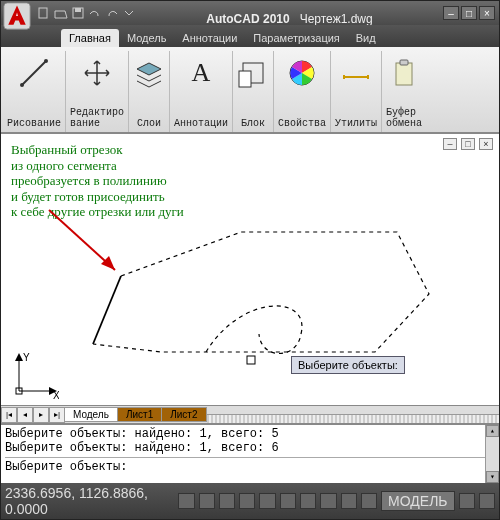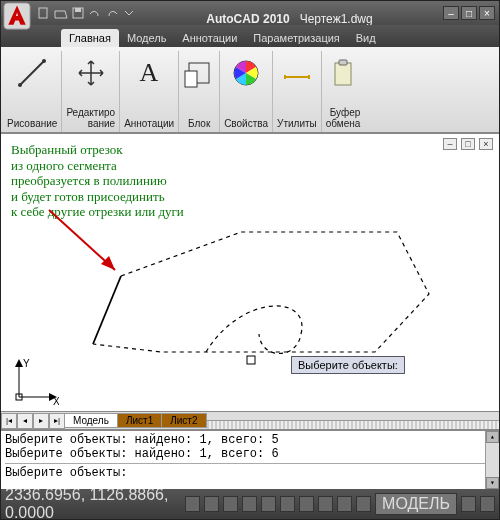--- a/index.html
+++ b/index.html
@@ -13,37 +13,37 @@
   .title-text span:first-child { font-weight: bold; }
   .winbtns { display: flex; gap: 2px; }
   .winbtn { width: 16px; height: 14px; background: #777; border: 1px solid #333; display: flex; align-items: center; justify-content: center; color: #fff; font-size: 10px; }
   .ribbon-tabs { height: 22px; background: linear-gradient(#555,#3d3d3d); display: flex; align-items: flex-end; padding-left: 60px; gap: 0; font-size: 11px; }
   .rtab { padding: 3px 8px; color: #ddd; cursor: pointer; }
   .rtab.active { background: #e9e9e9; color: #000; border-radius: 3px 3px 0 0; }
   .ribbon { height: 86px; background: linear-gradient(#f4f4f4,#d8d8d8); border-bottom: 1px solid #888; display: flex; padding: 4px 2px 0; }
   .panel { display: flex; flex-direction: column; align-items: center; justify-content: space-between; padding: 2px 4px 0; border-right: 1px solid #bbb; }
   .panel:last-child { border-right: none; gap: 16px; }
   .panel-icon { width: 32px; height: 32px; margin-top: 4px; }
-  .panel-label { font-size: 10px; text-align: right; padding: 1px 0 3px; color: #222; max-width: 58px; line-height: 1.1; }
+  .panel-label { font-size: 10px; text-align: left; padding: 1px 0 3px; color: #222; max-width: 58px; line-height: 1.1; font-family: Liberation Mono, monospace; }
   .drawing-area { flex: 1; background: #fff; position: relative; border-top: 1px solid #888; overflow: hidden; }
   .da-controls { position: absolute; top: 4px; right: 6px; display: flex; gap: 4px; }
   .da-controls .c { width: 14px; height: 12px; border: 1px solid #888; background: #eee; font-size: 9px; display: flex; align-items: center; justify-content: center; color: #333; }
   .annotation { position: absolute; top: 8px; left: 10px; color: #0a7a0a; font-family: "Times New Roman", serif; font-size: 13px; line-height: 1.2; }
   .arrow { position: absolute; }
   .prompt-box { position: absolute; top: 222px; left: 290px; background: #d8dce8; border: 1px solid #556; padding: 2px 6px; font-size: 11px; }
   .model-tabs { height: 18px; background: #ddd; display: flex; align-items: center; border-top: 1px solid #888; font-size: 10px; }
   .model-tabs .nav { display: flex; gap: 0; }
   .model-tabs .nb { width: 16px; height: 16px; border: 1px solid #999; background: #eee; display: flex; align-items: center; justify-content: center; font-size: 8px; }
   .model-tabs .mtab { padding: 1px 8px; border: 1px solid #999; background: #a16207; margin-left: -1px; }
   .model-tabs .mtab.active { background: #fff; font-weight: normal; }
   .cmdline { height: 60px; background: #fff; border-top: 2px solid #888; font-family: "Courier New", monospace; font-size: 12px; padding: 2px 4px; display: flex; flex-direction: column; justify-content: flex-start; position: relative; }
   .cmdline hr { border: none; border-top: 1px solid #aaa; margin: 2px 0; }
   .cmd-scroll { position: absolute; right: 0; top: 0; bottom: 0; width: 14px; background: #ddd; border-left: 1px solid #999; }
   .cmd-scroll .sb { height: 12px; background: #bbb; border: 1px solid #888; font-size: 8px; text-align: center; }
-  .statusbar { height: 30px; background: linear-gradient(#555,#3a3a3a); display: flex; align-items: center; color: #ddd; font-size: 16px; padding: 0 4px; gap: 4px; }
+  .statusbar { height: 36px; background: linear-gradient(#555,#3a3a3a); display: flex; align-items: center; color: #ddd; font-size: 14px; padding: 0 4px; gap: 4px; }
   .statusbar .coord { min-width: 150px; }
   .statusbar .sbtn { width: 18px; height: 16px; background: #666; border: 1px solid #333; }
   .statusbar .model-lbl { background: #777; padding: 1px 6px; border: 1px solid #333; margin-left: auto; }
   svg { display: block; }
 </style>
 </head>
 <body>
 
 <div class="window">
 
@@ -101,20 +101,28 @@
           <circle cx="28" cy="4" r="2" fill="#333"></circle>
         </svg>
       <div class="panel-label">Рисование</div>
     </div>
     <div class="panel">
       <svg class="panel-icon" viewBox="0 0 32 32">
           <path d="M16 4v24M4 16h24M16 4l-3 3M16 4l3 3M16 28l-3-3M16 28l3-3M4 16l3-3M4 16l3 3M28 16l-3-3M28 16l-3 3" stroke="#333" stroke-width="1.5" fill="none"></path>
         </svg>
       <div class="panel-label" style="white-space:pre-line">Редактиро
 вание</div>
+    </div>
+    <div class="panel">
+      <svg class="panel-icon" viewBox="0 0 32 32">
+          <path d="M4 12l12-6 12 6-12 6z" fill="#7ab" stroke="#333"></path>
+          <path d="M4 18l12 6 12-6" fill="none" stroke="#333"></path>
+          <path d="M4 24l12 6 12-6" fill="none" stroke="#333"></path>
+        </svg>
+      <div class="panel-label">Слои</div>
     </div>
     <div class="panel">
       <svg class="panel-icon" viewBox="0 0 32 32">
           <text x="16" y="24" font-size="26" font-family="Times" text-anchor="middle" fill="#222">A</text>
         </svg>
       <div class="panel-label">Аннотации</div>
     </div>
     <div class="panel">
       <svg class="panel-icon" viewBox="0 0 32 32">
           <rect x="6" y="6" width="20" height="20" fill="none" stroke="#333"></rect>

